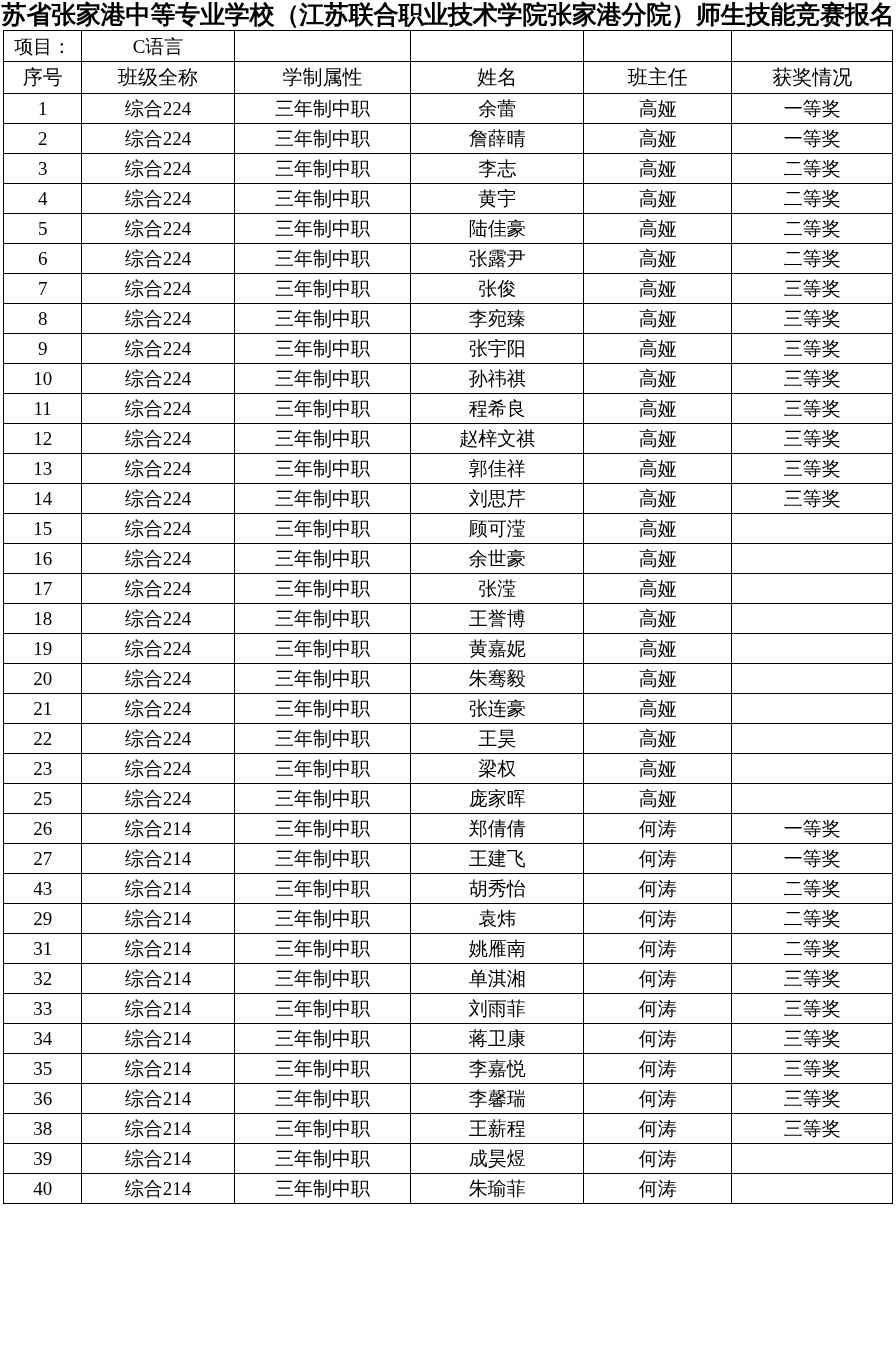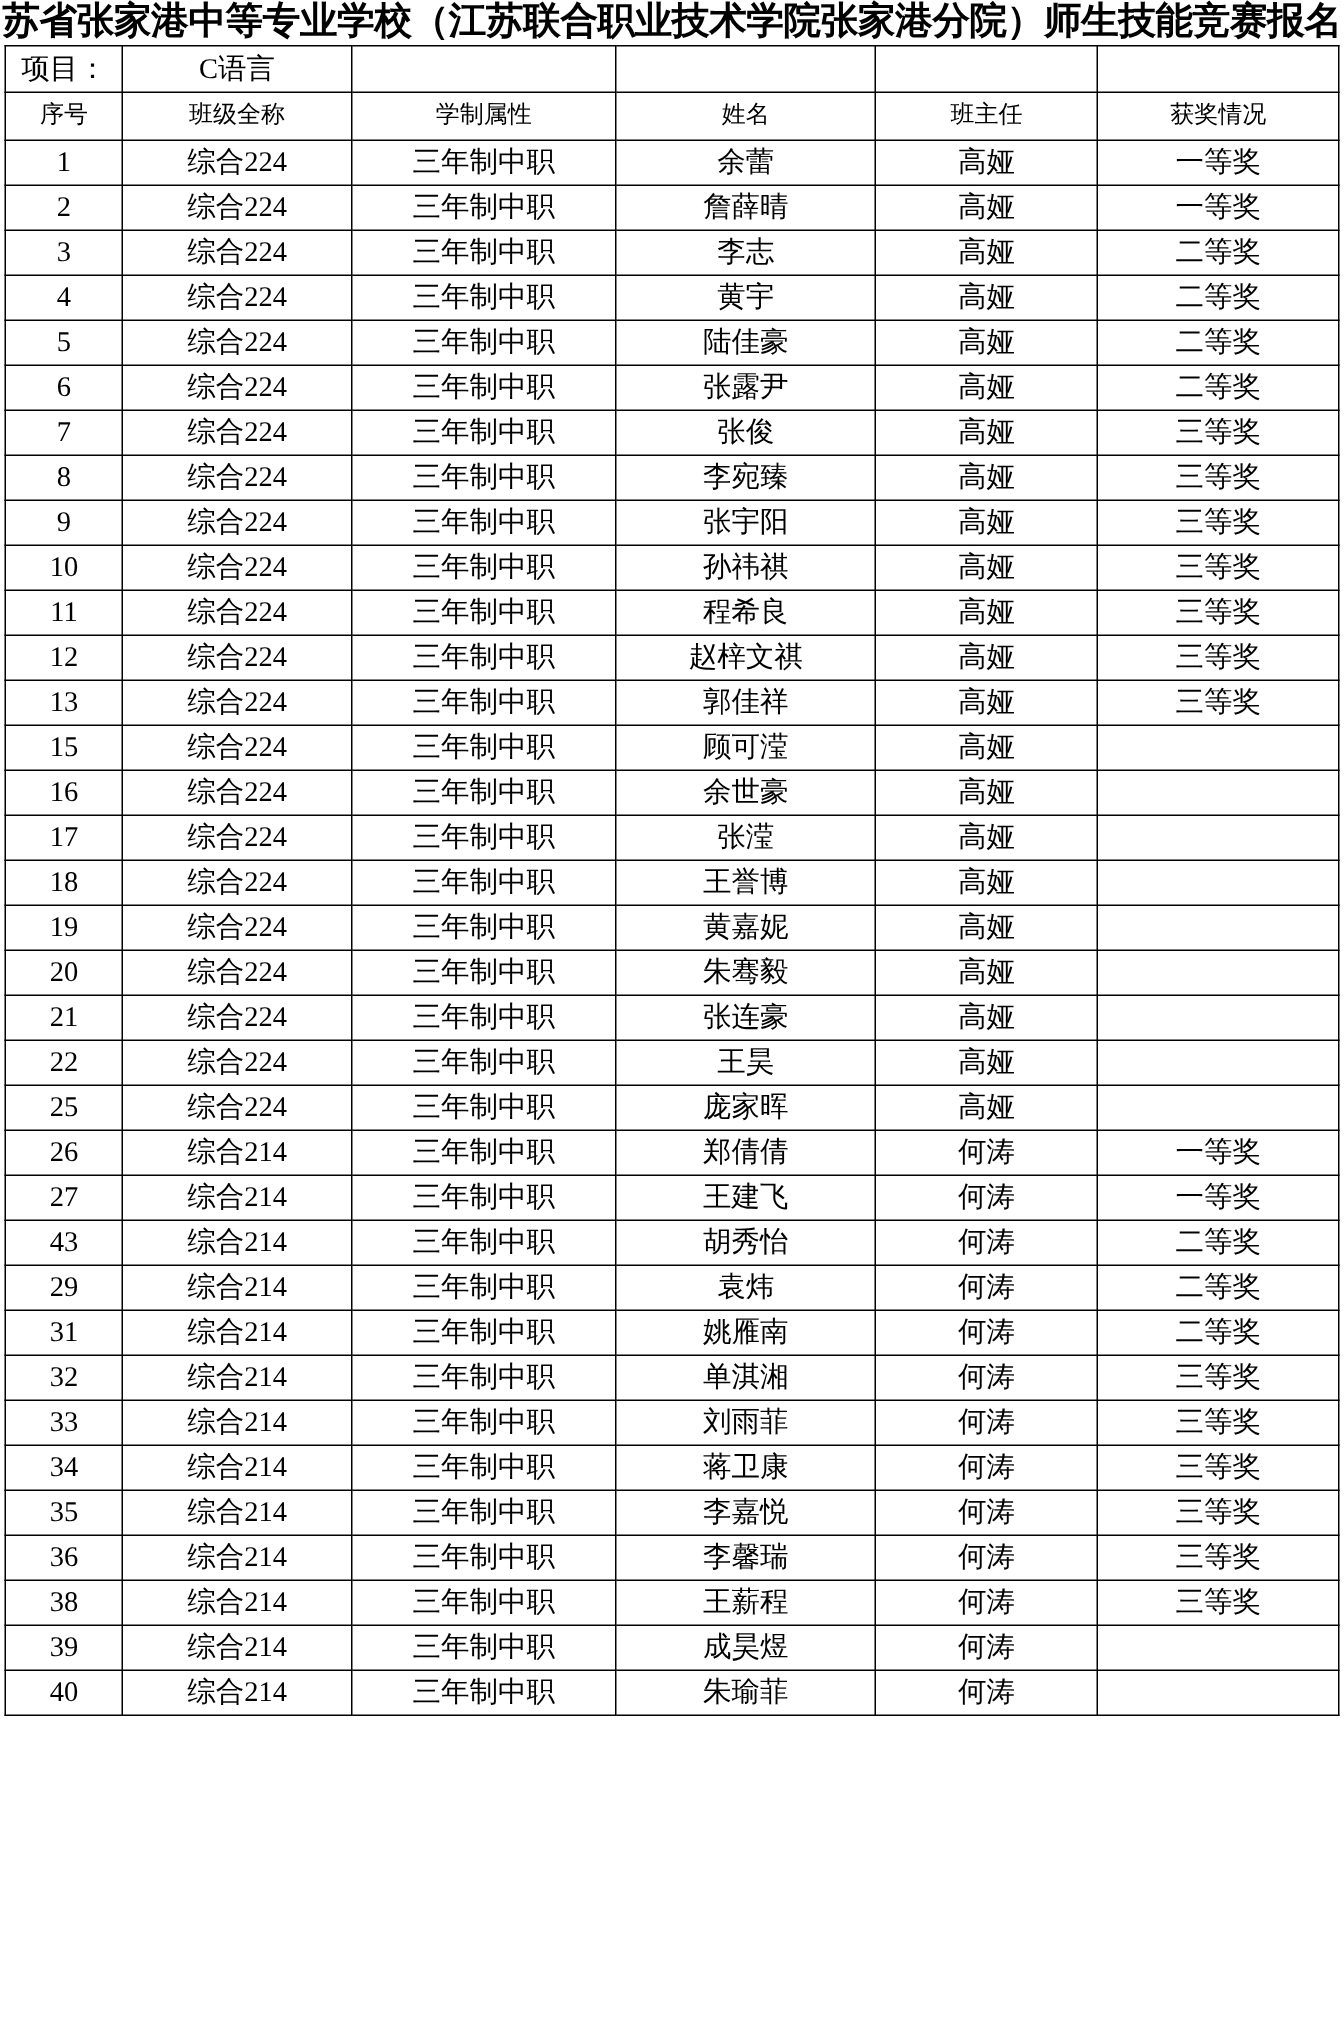--- a/index.html
+++ b/index.html
@@ -66,23 +66,22 @@
   td.subject-label {
     font-size: 19px;
   }
   td.subject-value {
     font-family: "Liberation Sans", "DejaVu Sans", sans-serif;
     font-weight: bold;
     font-size: 19px;
   }
   td.blank-cell { }
   tr.header-row td {
-    font-size: 16px;
+    font-size: 20px;
     height: 31px;
-    font-family: Liberation Mono, monospace;
   }
 </style>
 </head>
 <body>
 
 <div class="page">
 
   <div class="doc-title">苏省张家港中等专业学校（江苏联合职业技术学院张家港分院）师生技能竞赛报名</div>
 
   <table class="sheet">
@@ -210,20 +209,28 @@
         </tr>
       <tr>
           <td>13</td>
           <td>综合224</td>
           <td>三年制中职</td>
           <td>郭佳祥</td>
           <td>高娅</td>
           <td>三等奖</td>
         </tr>
       <tr>
+          <td>14</td>
+          <td>综合224</td>
+          <td>三年制中职</td>
+          <td>刘思芹</td>
+          <td>高娅</td>
+          <td>三等奖</td>
+        </tr>
+      <tr>
           <td>15</td>
           <td>综合224</td>
           <td>三年制中职</td>
           <td>顾可滢</td>
           <td>高娅</td>
           <td></td>
         </tr>
       <tr>
           <td>16</td>
           <td>综合224</td>
@@ -270,20 +277,28 @@
           <td>三年制中职</td>
           <td>张连豪</td>
           <td>高娅</td>
           <td></td>
         </tr>
       <tr>
           <td>22</td>
           <td>综合224</td>
           <td>三年制中职</td>
           <td>王昊</td>
+          <td>高娅</td>
+          <td></td>
+        </tr>
+      <tr>
+          <td>23</td>
+          <td>综合224</td>
+          <td>三年制中职</td>
+          <td>梁权</td>
           <td>高娅</td>
           <td></td>
         </tr>
       <tr>
           <td>25</td>
           <td>综合224</td>
           <td>三年制中职</td>
           <td>庞家晖</td>
           <td>高娅</td>
           <td></td>

